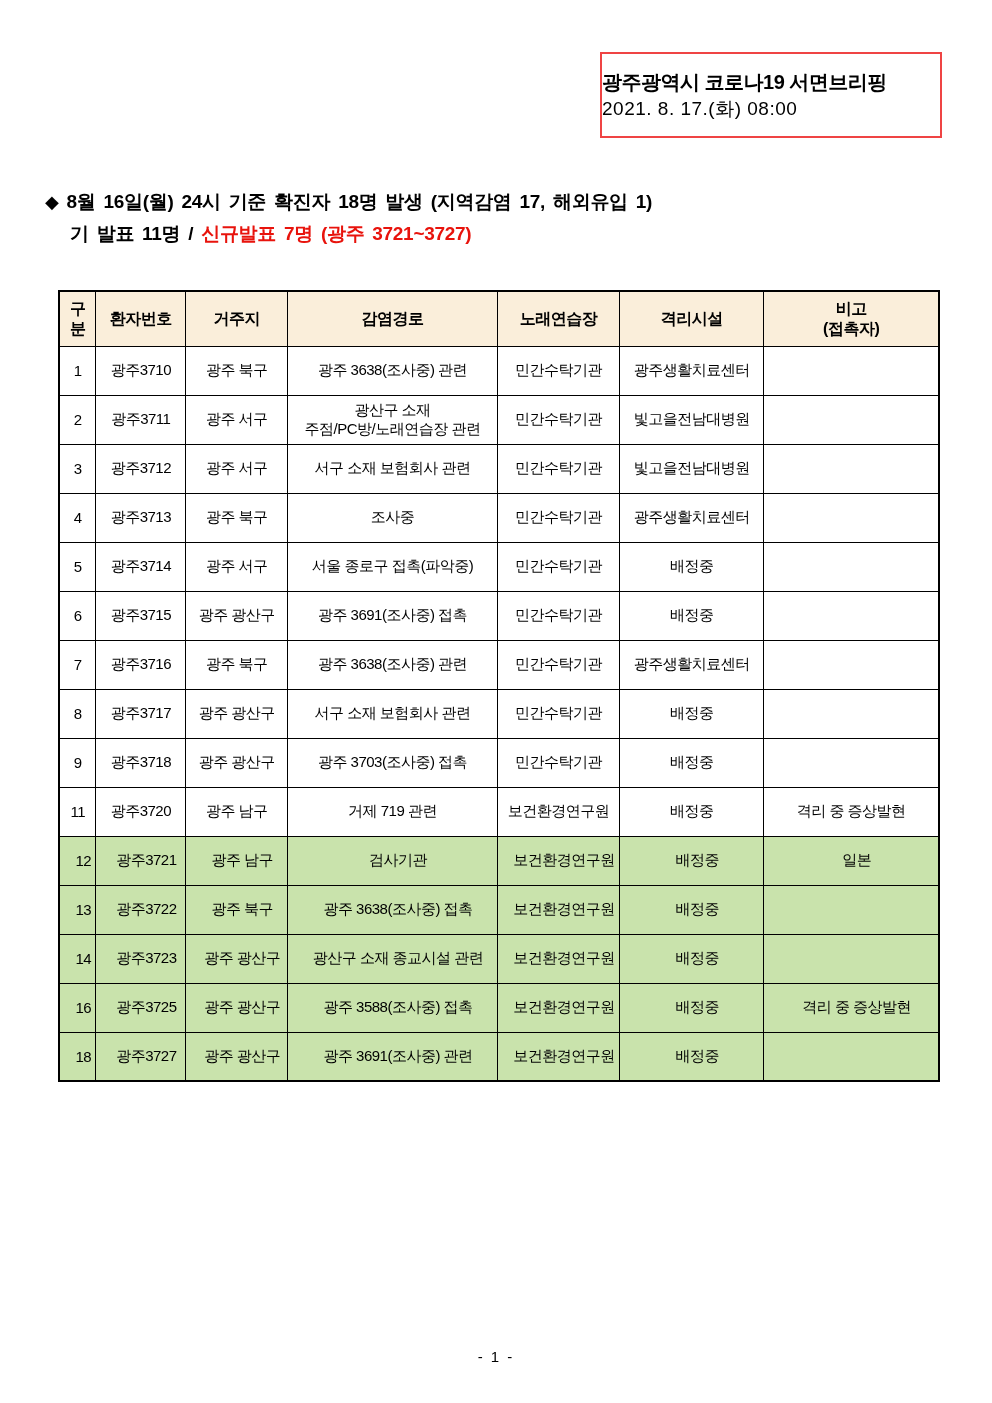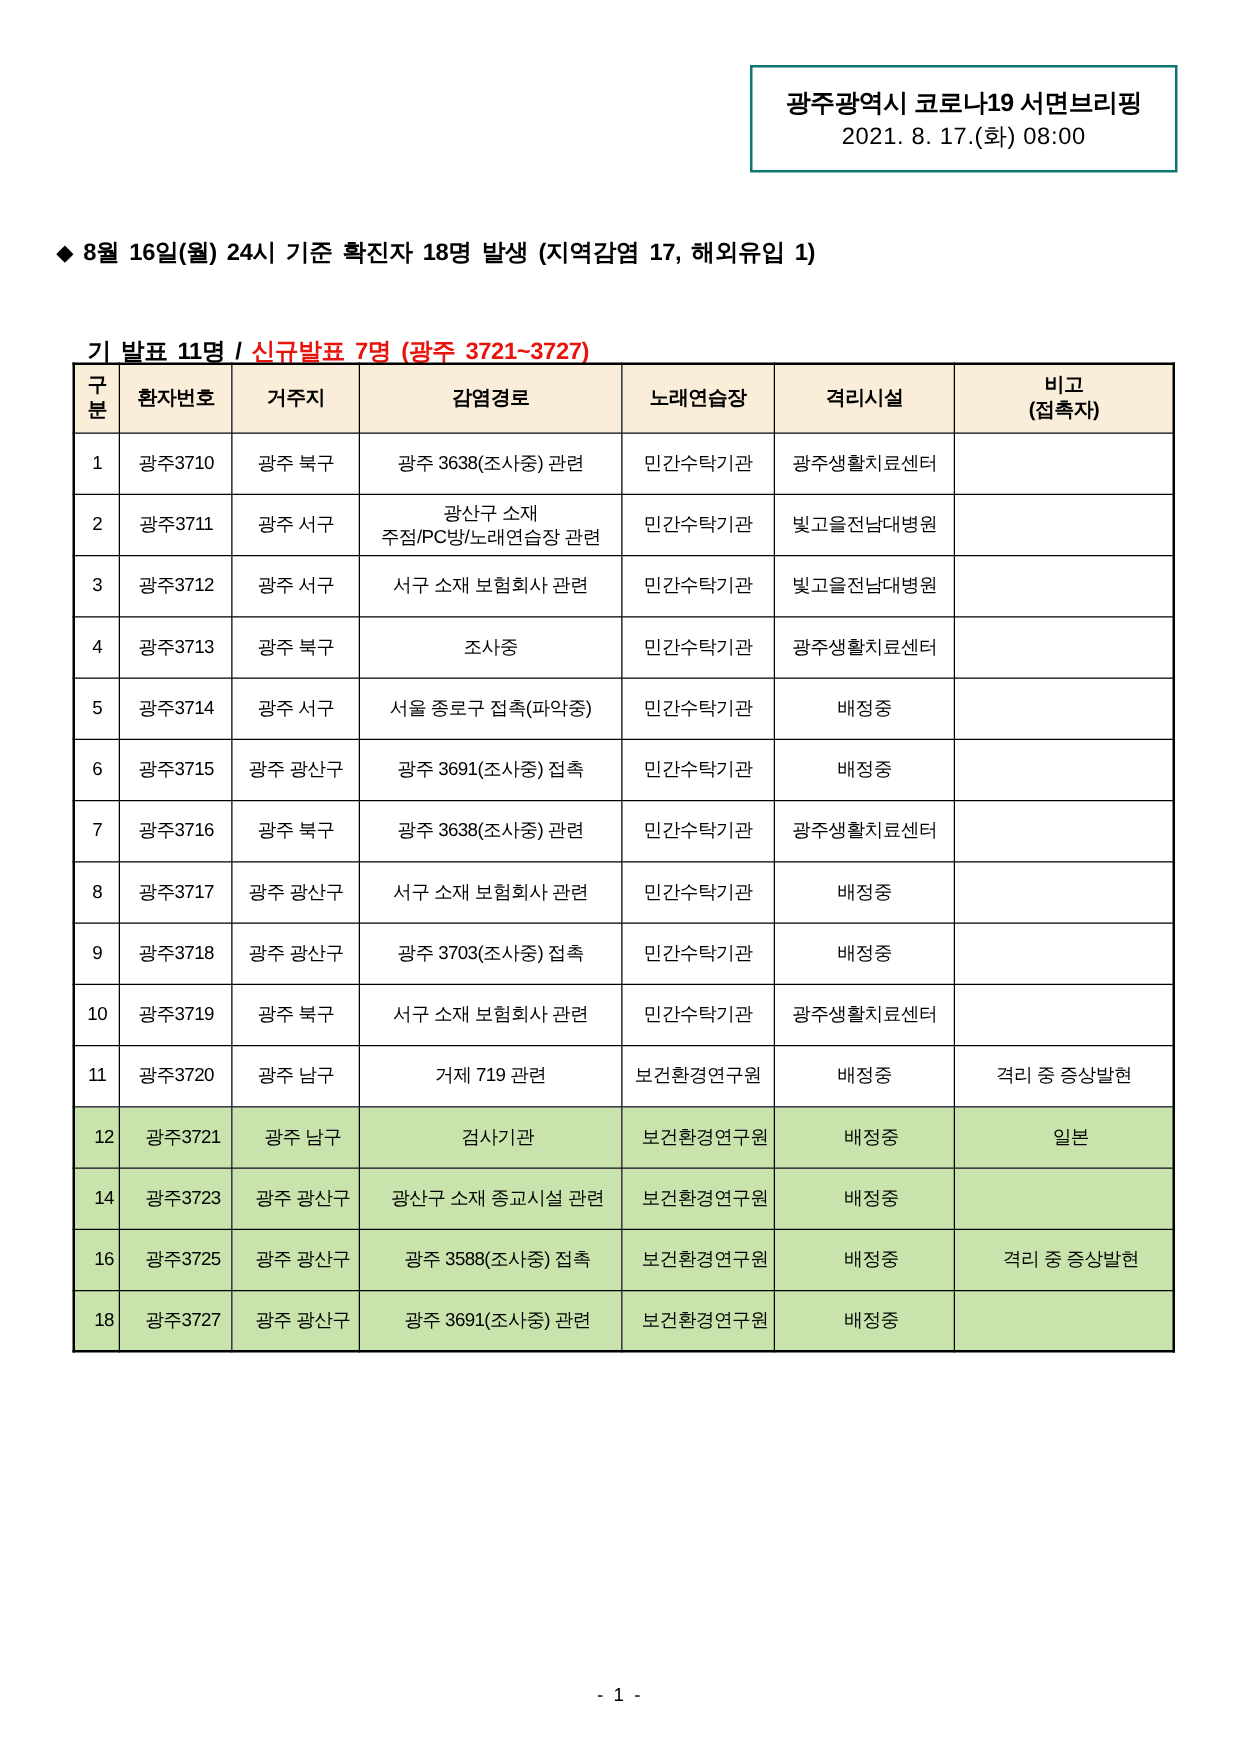--- a/index.html
+++ b/index.html
@@ -14,25 +14,25 @@
     overflow: hidden;
   }
 
   
   .brief-box {
     position: absolute;
     left: 600px;
     top: 52px;
     width: 342px;
     height: 86px;
-    border: 2px solid #0f766e;
+    border: 2px solid #ef4444;
     display: flex;
     flex-direction: column;
     justify-content: center;
-    align-items: center;
+    align-items: flex-start;
     gap: 0;
   }
   .brief-title {
     font-size: 20px;
     font-weight: bold;
     letter-spacing: -0.5px;
     white-space: nowrap;
   }
   .brief-date {
     font-size: 19px;
@@ -51,21 +51,20 @@
     line-height: 32px;
     letter-spacing: -0.3px;
     word-spacing: 3px;
   }
   .summary .diamond {
     font-size: 18px;
     margin-right: 8px;
   }
   .summary .line2 {
     padding-left: 25px;
-    margin-top: 47px;
   }
   .summary .red { color: var(--accent-red); }
 
   
   .case-table {
     position: absolute;
     left: 58px;
     top: 290px;
     width: 882px;
     border-collapse: collapse;
@@ -222,47 +221,47 @@
         <tr>
           <td>9</td>
           <td>광주3718</td>
           <td>광주 광산구</td>
           <td>광주 3703(조사중) 접촉</td>
           <td>민간수탁기관</td>
           <td>배정중</td>
           <td></td>
         </tr>
         <tr>
-          <td>10</td>
-          <td>광주3719</td>
-          <td>광주 북구</td>
-          <td>서구 소재 보험회사 관련</td>
-          <td>민간수탁기관</td>
-          <td>광주생활치료센터</td>
-          <td></td>
-        </tr>
-        <tr>
           <td>11</td>
           <td>광주3720</td>
           <td>광주 남구</td>
           <td>거제 719 관련</td>
           <td>보건환경연구원</td>
           <td>배정중</td>
           <td>격리 중 증상발현</td>
         </tr>
         <tr class="hl">
           <td>12</td>
           <td>광주3721</td>
           <td>광주 남구</td>
           <td>검사기관</td>
           <td>보건환경연구원</td>
           <td>배정중</td>
           <td>일본</td>
         </tr>
         <tr class="hl">
+          <td>13</td>
+          <td>광주3722</td>
+          <td>광주 북구</td>
+          <td>광주 3638(조사중) 접촉</td>
+          <td>보건환경연구원</td>
+          <td>배정중</td>
+          <td></td>
+        </tr>
+        <tr class="hl">
           <td>14</td>
           <td>광주3723</td>
           <td>광주 광산구</td>
           <td>광산구 소재 종교시설 관련</td>
           <td>보건환경연구원</td>
           <td>배정중</td>
           <td></td>
         </tr>
         <tr class="hl">
           <td>16</td>

